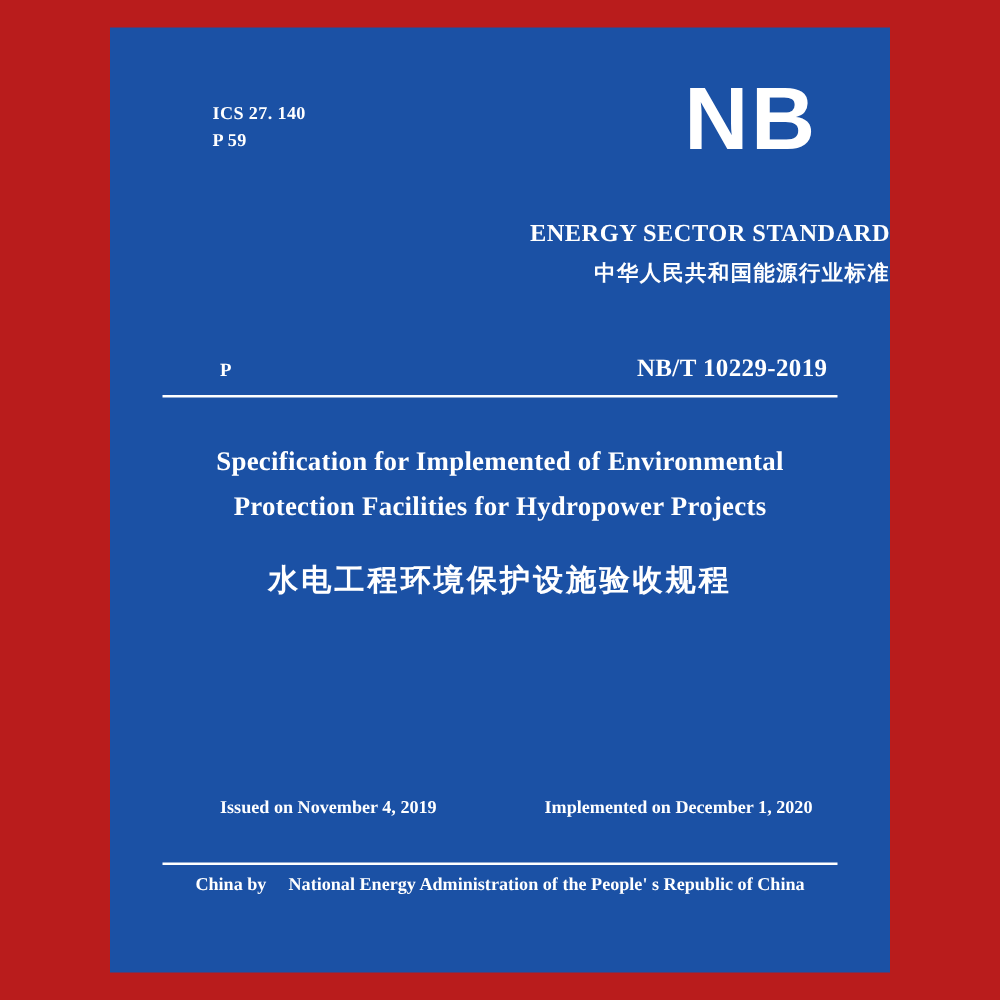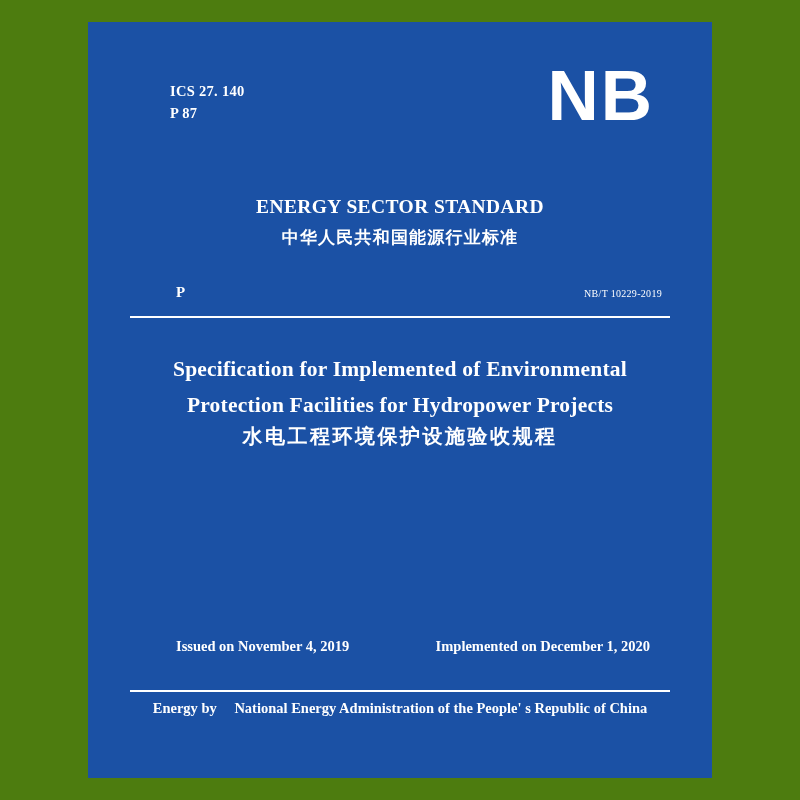--- a/index.html
+++ b/index.html
@@ -10,21 +10,21 @@
     background: #ffffff;
   }
   body {
     font-family: "Liberation Serif", serif;
   }
 
   .page {
     position: relative;
     width: 800px;
     height: 800px;
-    background: #4d7c0f;
+    background: #b91c1c;
     overflow: hidden;
   }
 
   .cover {
     position: absolute;
     left: 88px;
     top: 22px;
     width: 624px;
     height: 756px;
     background: #1b51a5;
@@ -57,22 +57,21 @@
     line-height: 1;
     color: #ffffff;
   }
 
   
   .org-block {
     position: absolute;
     left: 0;
     right: 0;
     top: 152px;
-    text-align: center;
-    margin-top: 19px;
+    text-align: right;
   }
   .org-en1, .org-en2 {
     font-size: 19.5px;
     font-weight: bold;
     letter-spacing: 0.4px;
     line-height: 1.42;
   }
   .org-cn {
     margin-top: 5px;
     font-size: 17px;
@@ -88,22 +87,22 @@
     top: 262px;
     display: flex;
     justify-content: space-between;
     align-items: baseline;
   }
   .code-left {
     font-size: 15px;
     font-weight: bold;
   }
   .code-right {
-    font-size: 10px;
-    font-weight: normal;
+    font-size: 20px;
+    font-weight: bold;
     letter-spacing: 0.3px;
   }
 
   .rule {
     position: absolute;
     left: 42px;
     right: 42px;
     height: 2px;
     background: #ffffff;
   }
@@ -118,22 +117,22 @@
     top: 330px;
     text-align: center;
   }
   .title-en {
     font-size: 21.5px;
     font-weight: bold;
     line-height: 1.66;
     letter-spacing: 0.2px;
   }
   .title-cn {
-    margin-top: 0;
-    font-size: 20px;
+    margin-top: 25px;
+    font-size: 24px;
     font-weight: bold;
     letter-spacing: 2.5px;
     font-family: "DejaVu Sans", sans-serif;
   }
 
   
   .dates-row {
     position: absolute;
     left: 88px;
     right: 62px;
@@ -159,21 +158,21 @@
   }
 </style>
 </head>
 <body>
 
 <div class="page">
   <div class="cover">
 
     <div class="ics-block">
       <div class="ics-line">ICS 27. 140</div>
-      <div class="ics-line">P 87</div>
+      <div class="ics-line">P 59</div>
     </div>
 
     <div class="nb-logo">NB</div>
 
     <div class="org-block">
       <div class="org-en1">ENERGY SECTOR STANDARD</div>
       <div class="org-cn">中华人民共和国能源行业标准</div>
     </div>
 
     <div class="code-row">
@@ -190,18 +189,18 @@
     </div>
 
     <div class="dates-row">
       <div>Issued on November 4, 2019</div>
       <div>Implemented on December 1, 2020</div>
     </div>
 
     <div class="rule rule-bottom"></div>
 
     <div class="issuer-row">
-      <span class="issuer-by">Energy by</span>
+      <span class="issuer-by">China by</span>
       <span>National Energy Administration of the People' s Republic of China</span>
     </div>
 
   </div>
 </div>
 
 </body></html>

